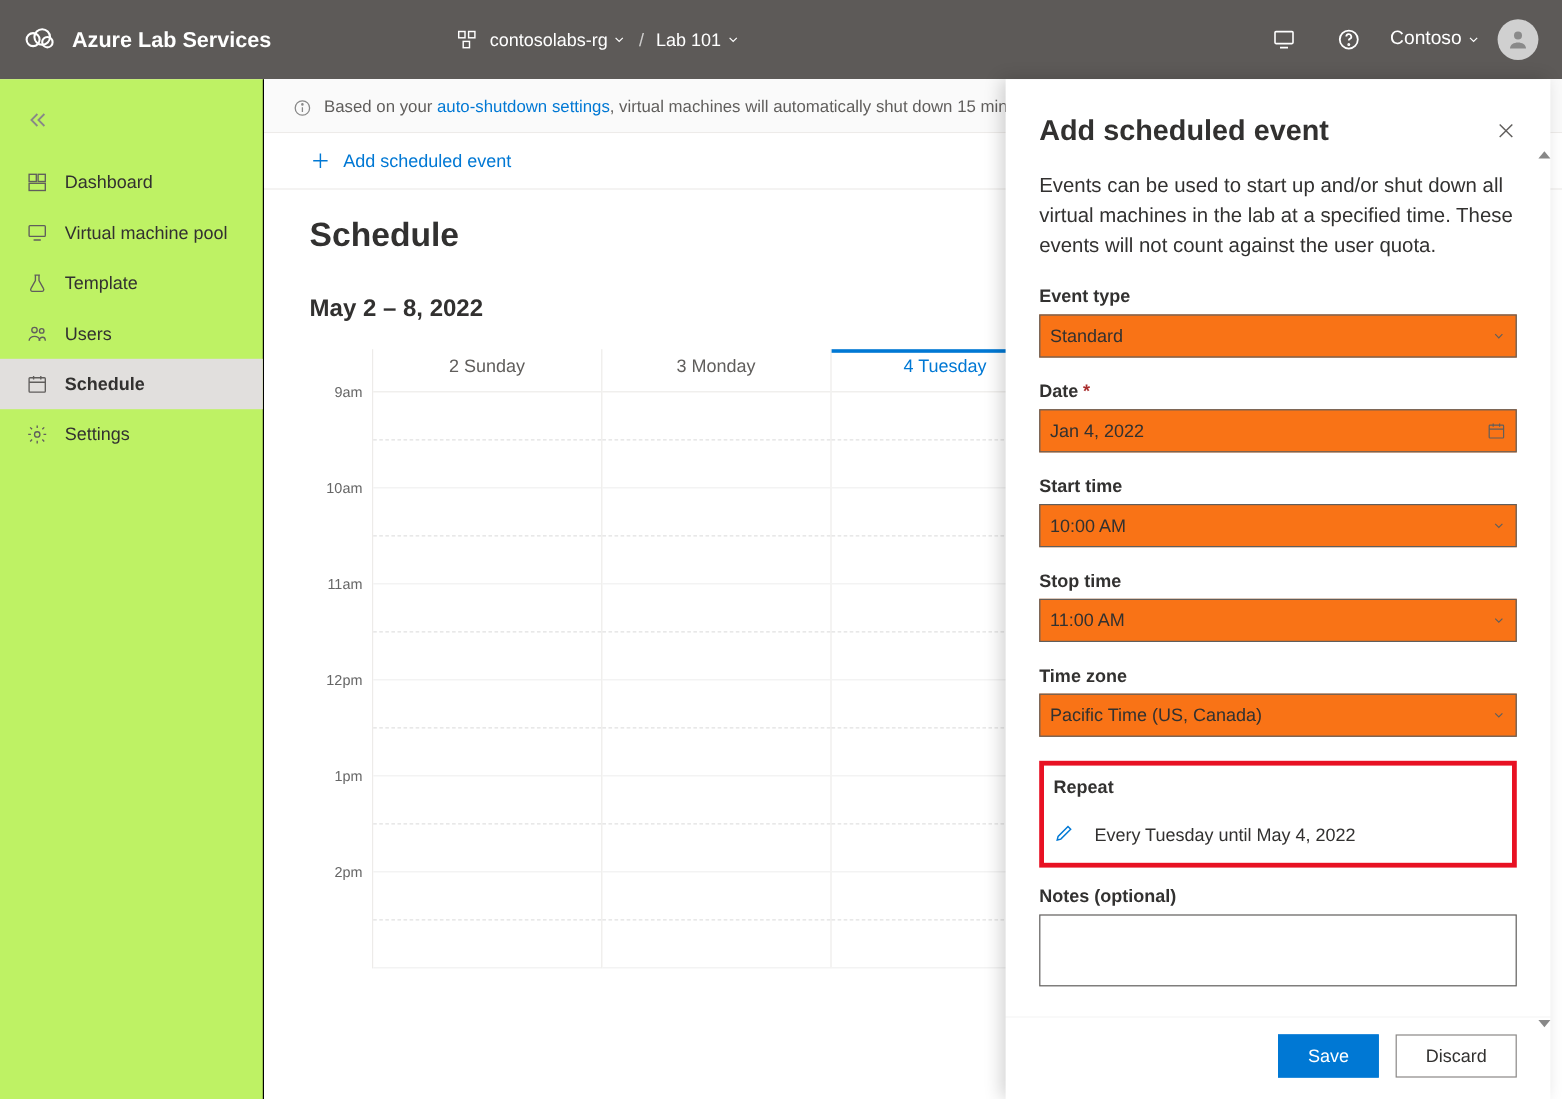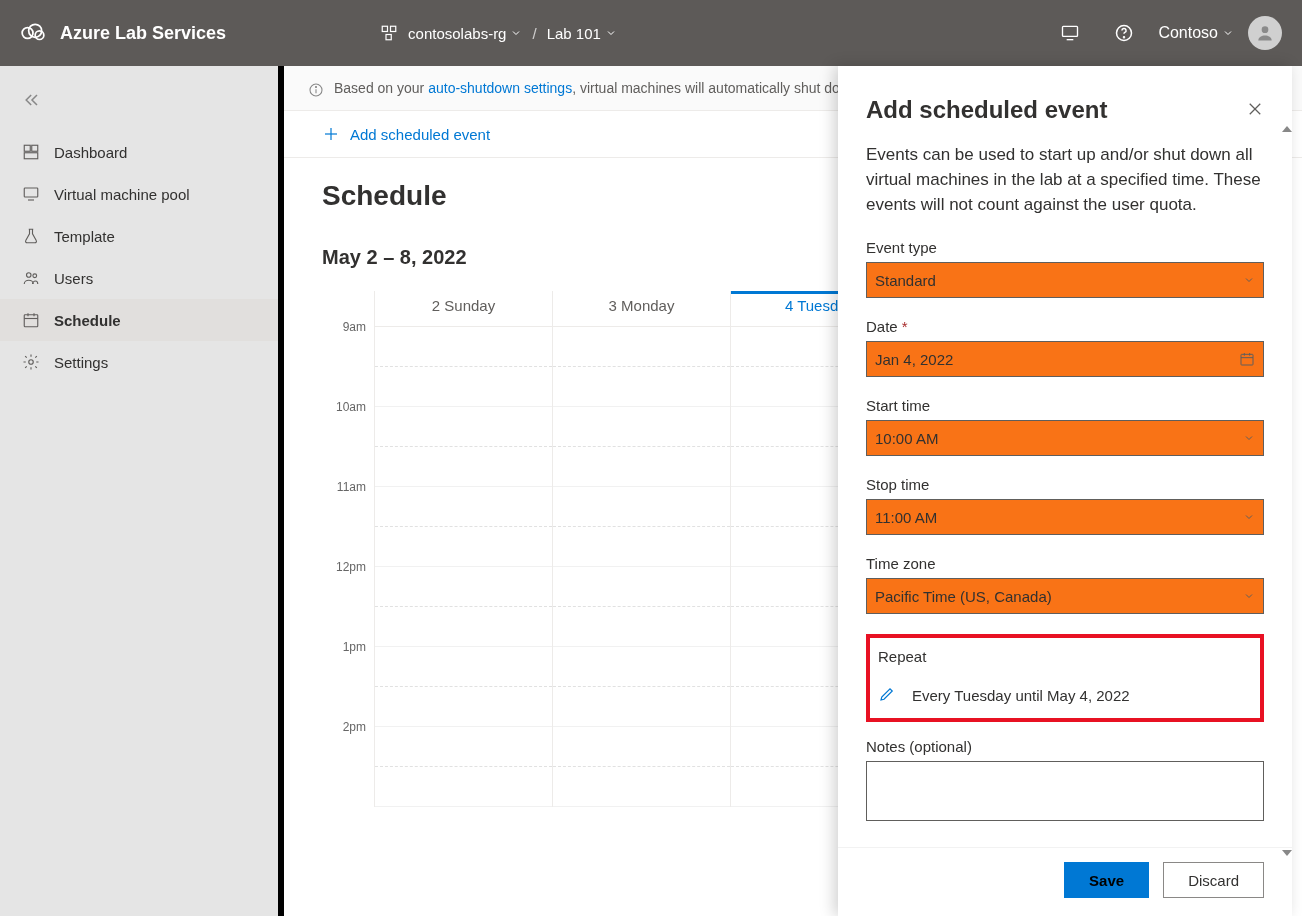--- a/index.html
+++ b/index.html
@@ -33,23 +33,23 @@
   .breadcrumb-icon { width:18px; height:18px; }
   .bc-seg { display:flex; align-items:center; gap:4px; color:#fff;text-align:center; }
   .chev { width:12px; height:12px; }
   .hdr-spacer { flex:1; }
   .hdr-icon-btn { width:40px; height:40px; display:flex; align-items:center; justify-content:center; color:#fff; }
   .avatar { width:34px; height:34px; border-radius:50%; background:#d0d0d0; display:flex; align-items:center; justify-content:center; color:#8a8a8a; }
 
   
   .body { display:flex; height:850px; }
   .sidebar {
-    width:284px; background:#e5e5e5;
+    width:220px; background:#bef264;
     padding-top:20px; display:flex; flex-direction:column;
-    border-right:6px solid #000000;
+    border-right:1px solid #000000;
   }
   .collapse-btn { padding:4px 22px 18px; color:#888; }
   .nav-item {
     display:flex; align-items:center; gap:14px;
     padding:12px 22px; font-size:15px; color:var(--text-dark);
     cursor:pointer;
   }
   .nav-item.active { background: var(--sidebar-active); font-weight:600; }
   .nav-icon { width:18px; height:18px; color:#605e5c; flex:0 0 auto; }
 
@@ -102,21 +102,21 @@
     display:flex; flex-direction:column;
   }
   .panel-head {
     display:flex; align-items:center; justify-content:space-between;
     padding:30px 28px 4px;
   }
   .panel-head h2 { margin:0; font-size:24px; font-weight:600; }
   .panel-body { padding:14px 28px 4px; overflow:hidden; flex:1; }
   .panel-desc { font-size:17px; color:var(--text-dark); line-height:1.48; margin-bottom:22px; }
   .field { margin-bottom:20px; }
-  .field-label { font-size:15px; font-weight:400; margin-bottom:6px; display:flex; gap:4px; }
+  .field-label { font-size:15px; font-weight:700; margin-bottom:6px; display:flex; gap:4px; }
   .req { color:#a82c2c; }
   .select, .input {
     width:100%; height:36px; border:1px solid #605e5c;
     display:flex; align-items:center; padding:0 8px; font-size:15px;
     background:#f97316; color:var(--text-dark);
   }
   .select .sel-val { flex:1; }
   .date-input { flex:1; }
   .sel-chev { width:12px; height:12px; color:#605e5c; }
   .cal-icon { width:16px; height:16px; color:#605e5c; }
@@ -128,21 +128,21 @@
   }
 
   .panel-foot {
     padding:14px 28px 18px; display:flex; justify-content:flex-end; gap:14px;
     border-top:1px solid rgba(0,0,0,0.05);
   }
   .btn {
     height:36px; padding:0 24px; font-size:15px; border:1px solid #8a8886;
     background:#fff; color:var(--text-dark); cursor:pointer;
   }
-  .btn.primary { background: var(--btn-blue); border-color: var(--btn-blue); color:#000000; font-weight:700; }
+  .btn.primary { background: var(--btn-blue); border-color: var(--btn-blue); color:#ffffff; font-weight:400; }
 
   
   .vscroll {
     position:absolute; right:0; top:60px; bottom:60px; width:10px;
     display:flex; flex-direction:column; align-items:center; justify-content:space-between;
     color:#888;
   }
   .vtri { width:0;height:0;border-left:5px solid transparent;border-right:5px solid transparent; }
   .vtri.up { border-bottom:6px solid #888; }
   .vtri.down { border-top:6px solid #888; }

